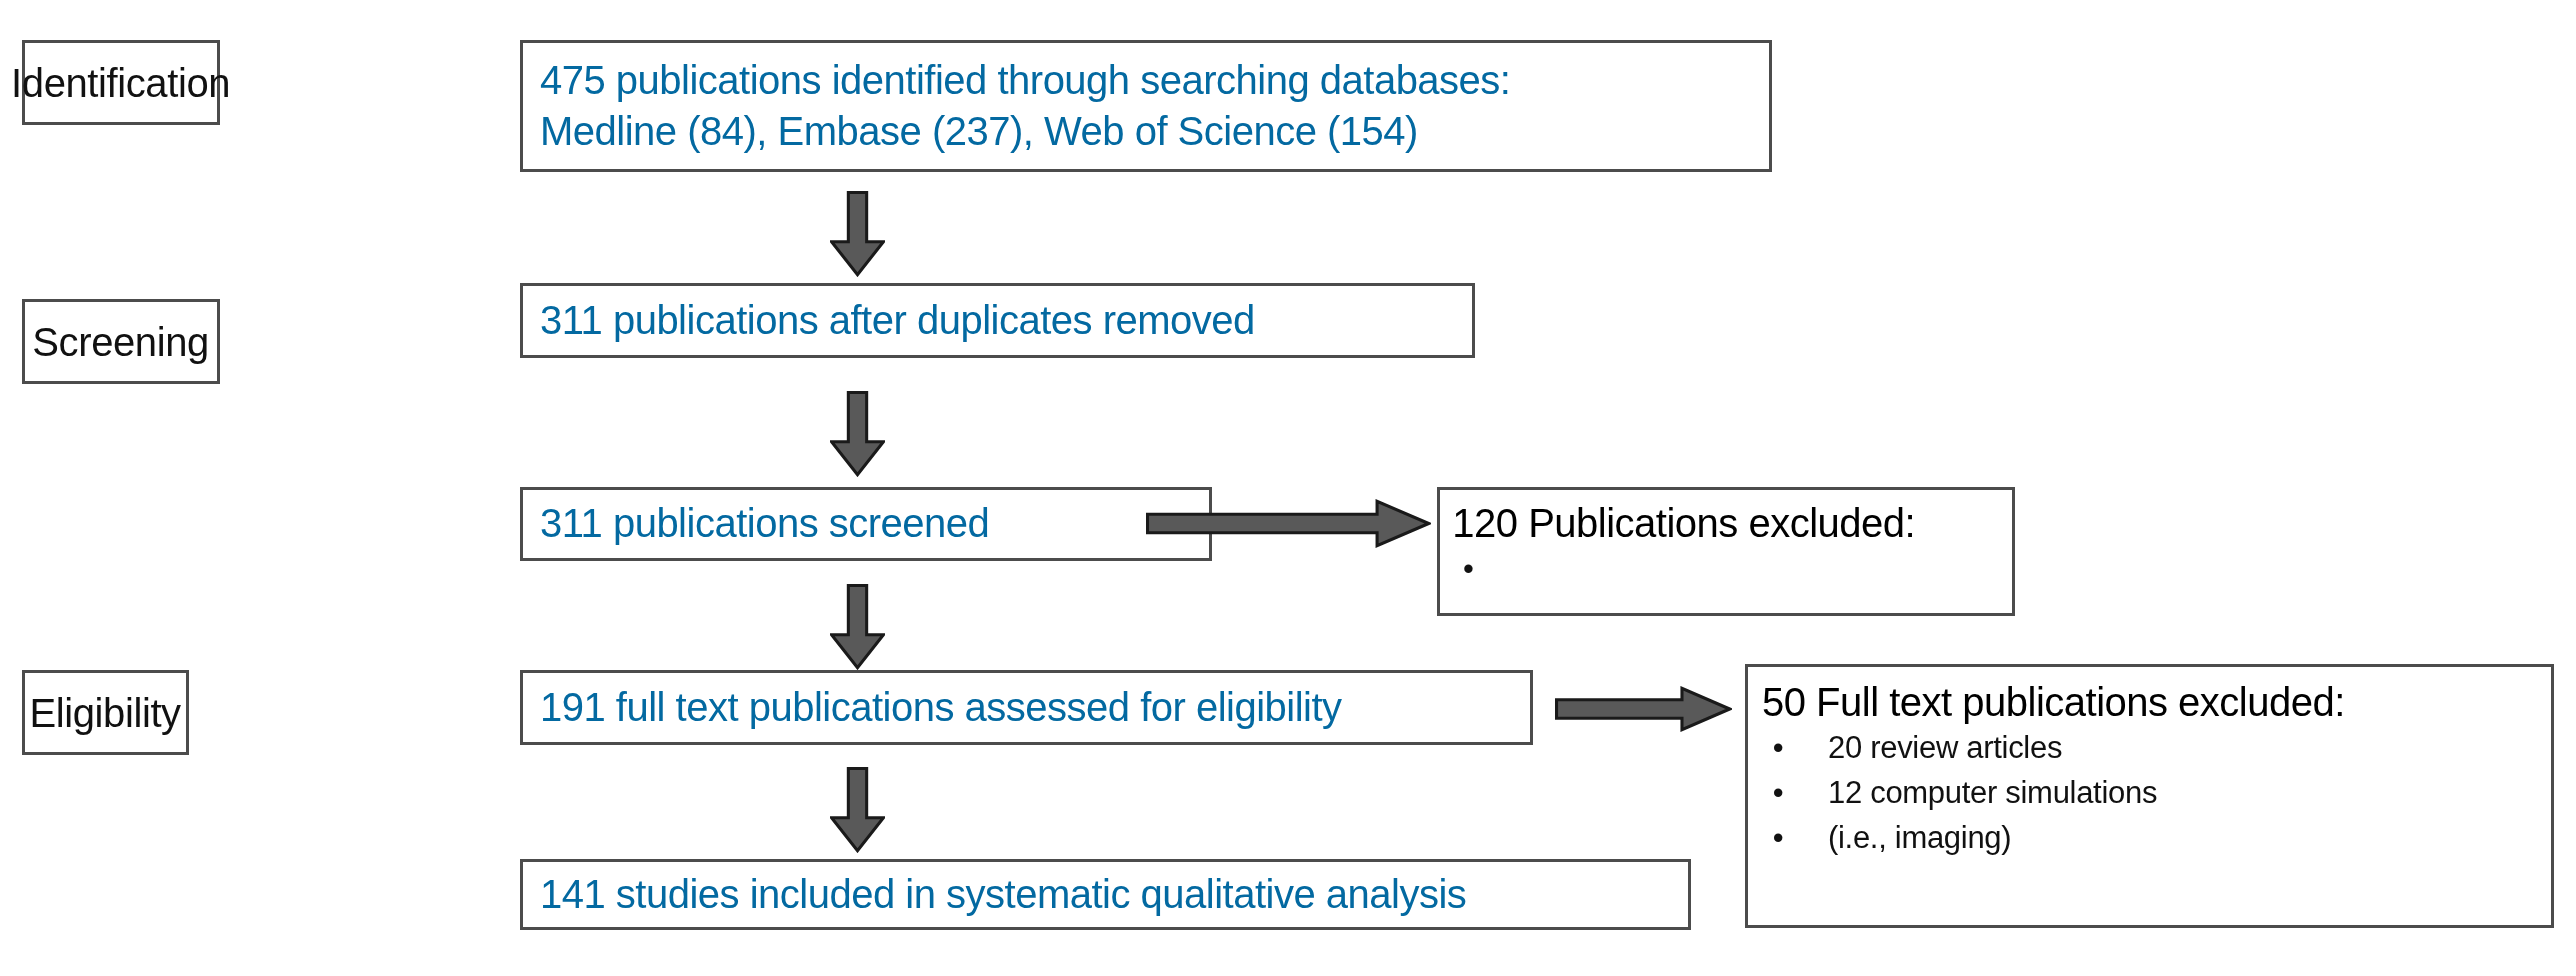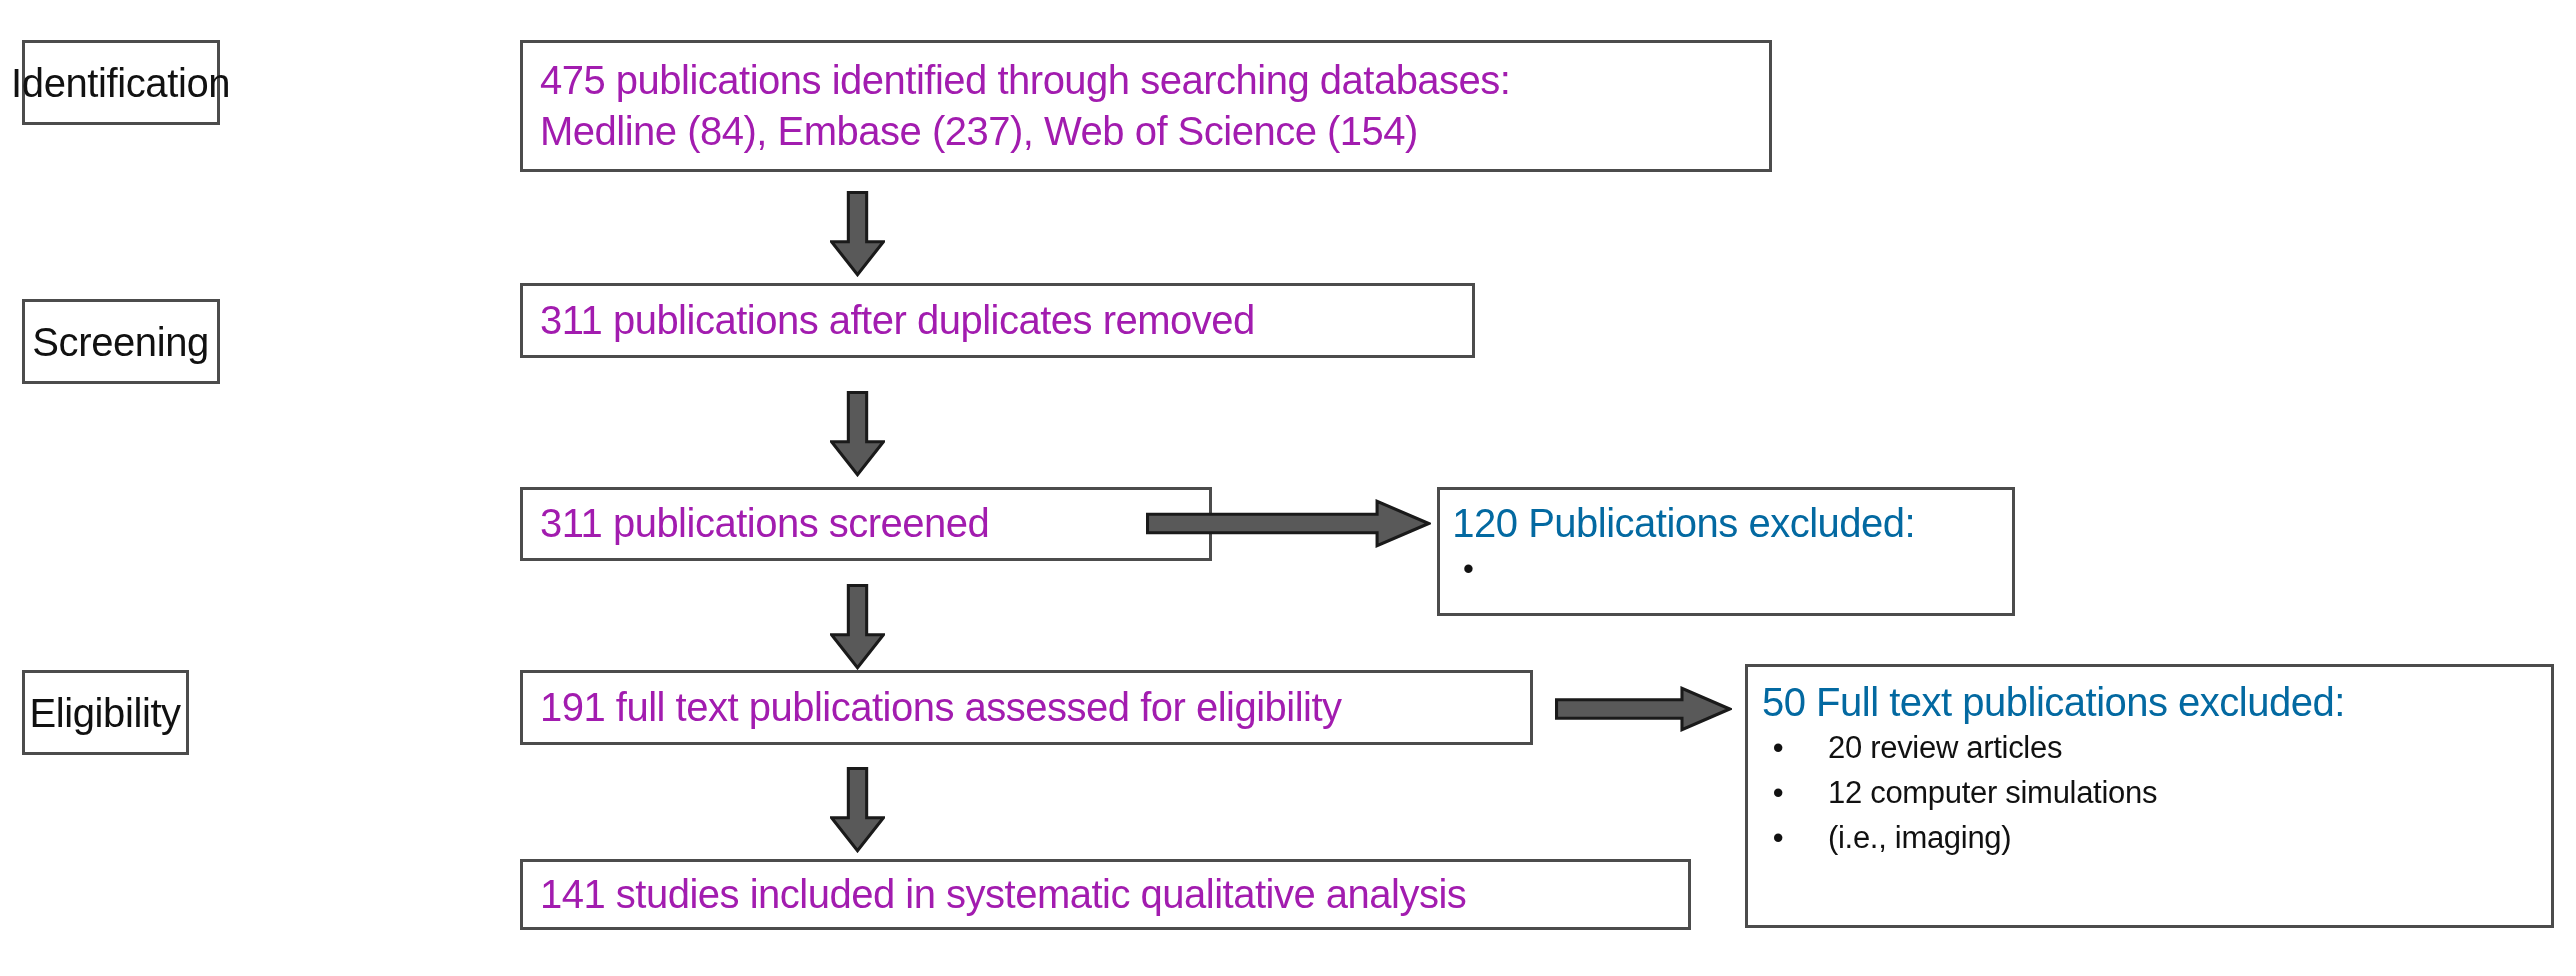--- a/index.html
+++ b/index.html
@@ -40,30 +40,30 @@
 
   .stage-text {
     font-size: 40px;
     color: #111111;
     letter-spacing: -0.4px;
     line-height: 1.05;
     white-space: nowrap;
   }
   .content-text {
     font-size: 40px;
-    color: #a21caf;
+    color: #0369a1;
     letter-spacing: -0.5px;
     line-height: 1.28;
     white-space: nowrap;
   }
   .content-text .line { display: block; }
 
   .excl-title {
     font-size: 40px;
-    color: #0369a1;
+    color: #000000;
     letter-spacing: -0.5px;
     line-height: 1.2;
     white-space: nowrap;
     display: block;
   }
   .excl-list {
     list-style: none;
     margin: 0;
     padding: 0;
     display: block;

